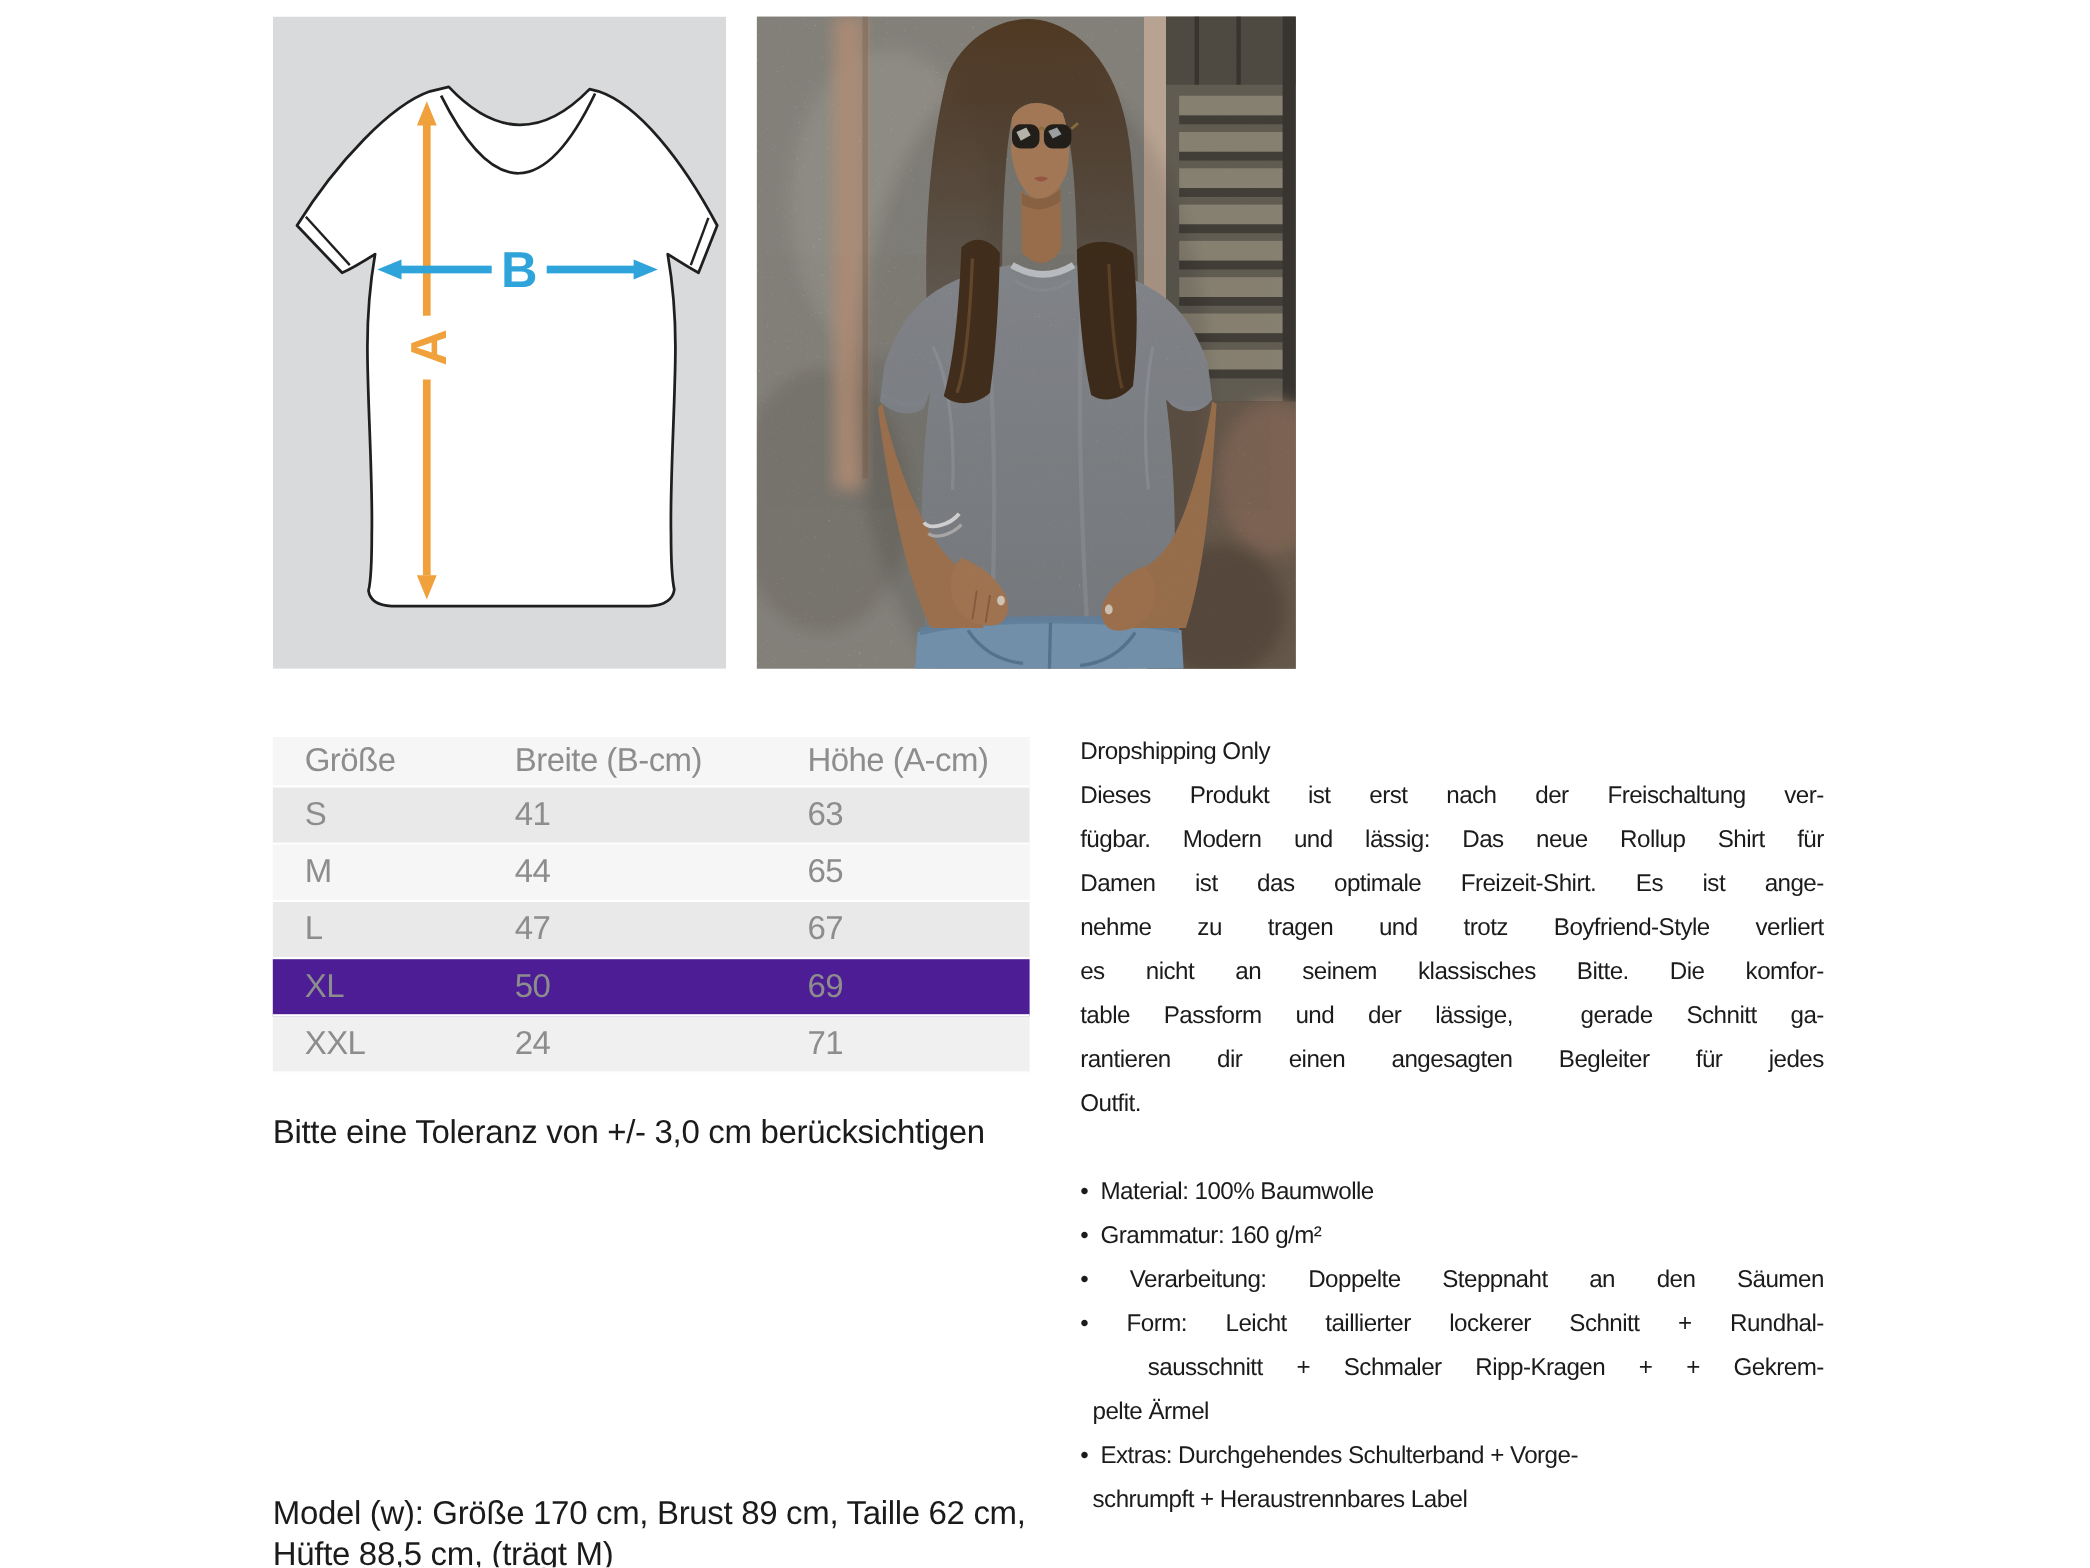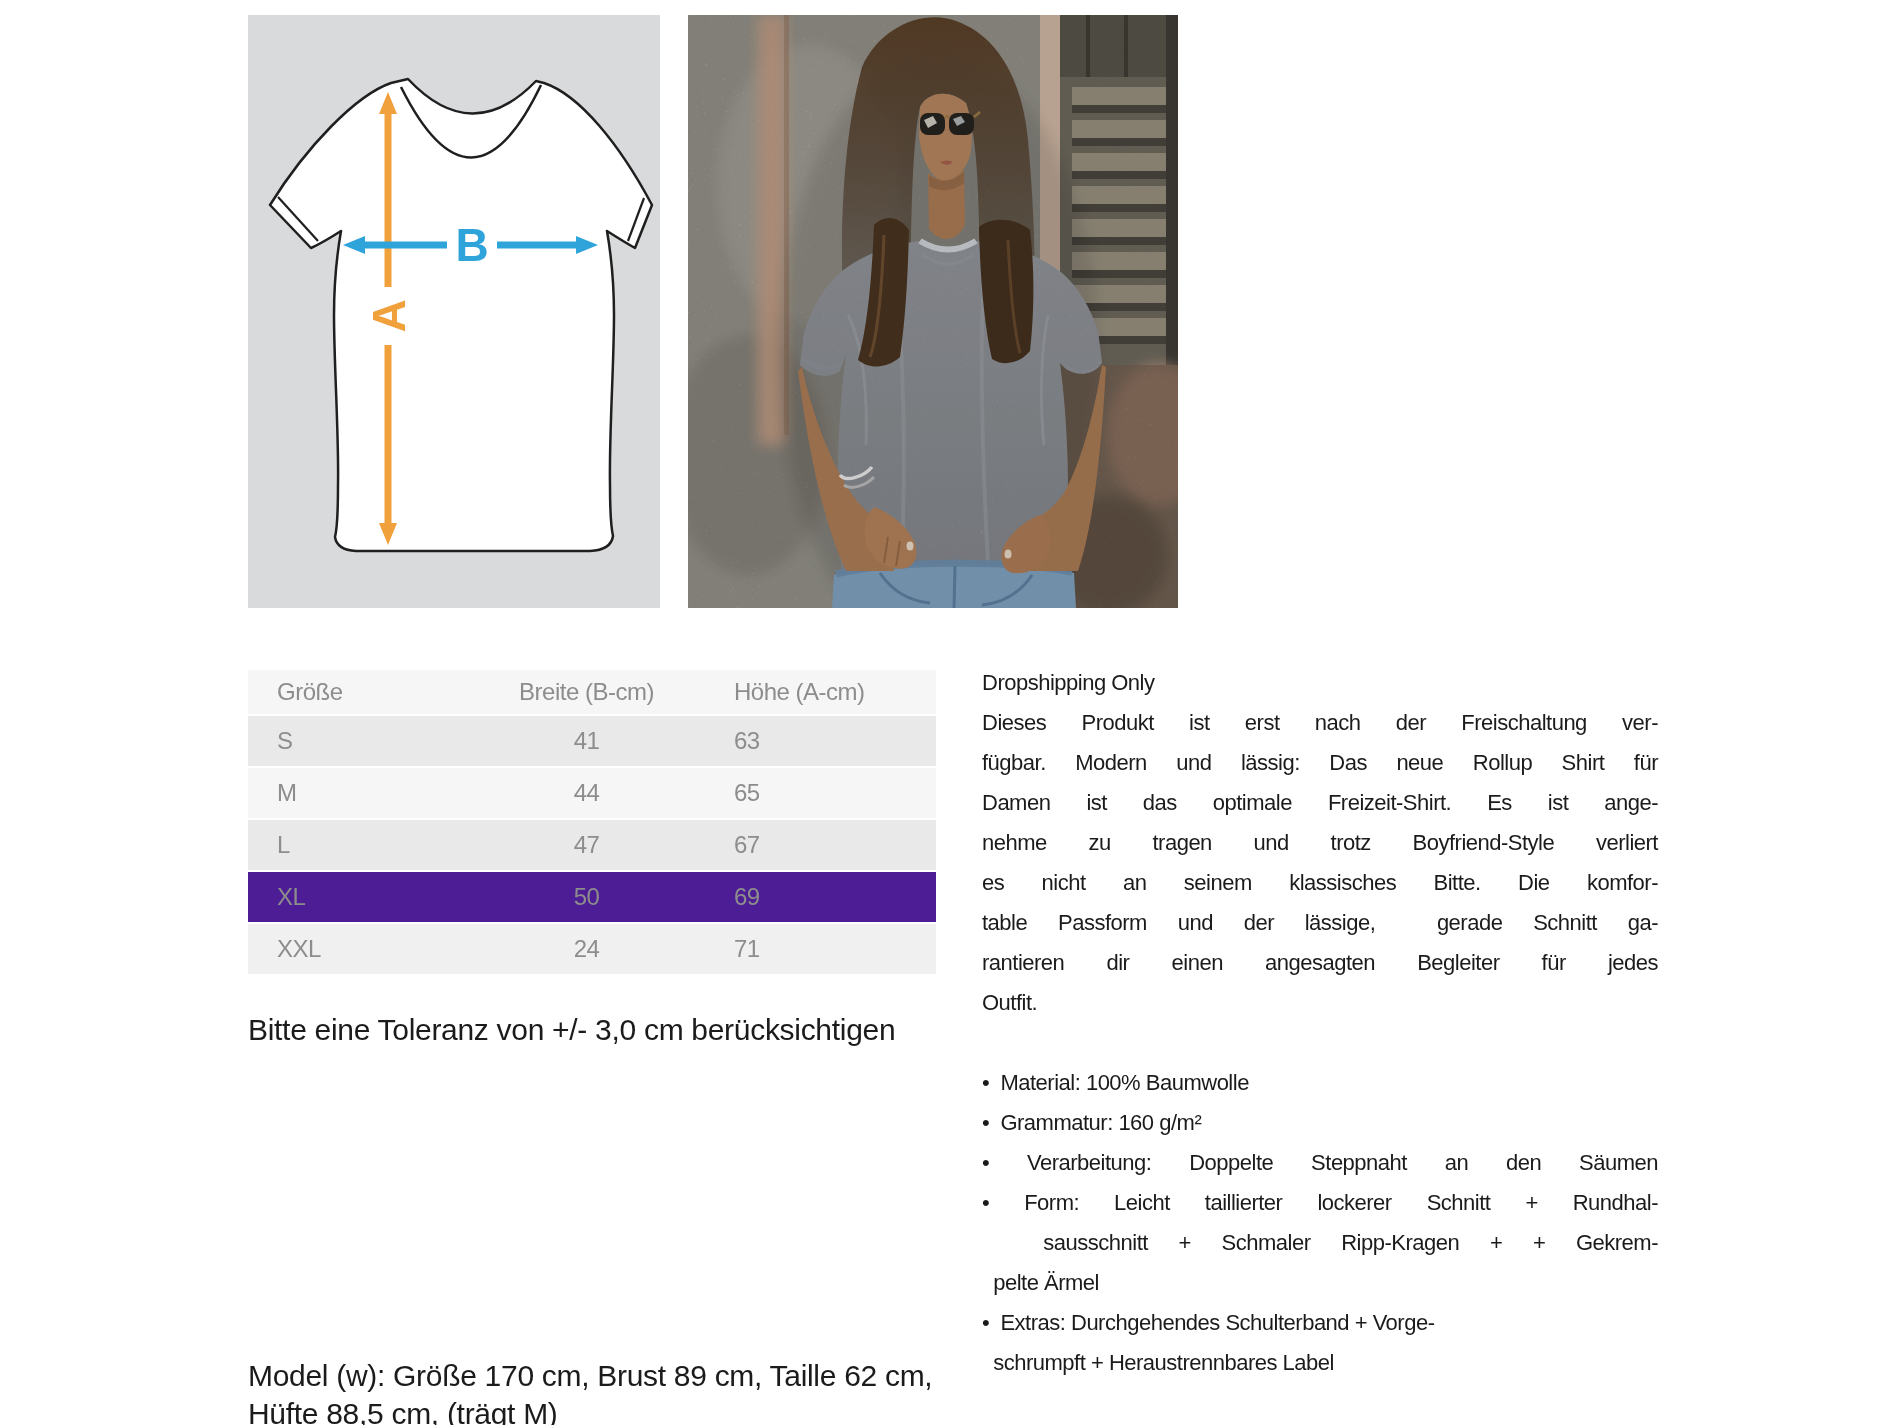--- a/index.html
+++ b/index.html
@@ -2,25 +2,25 @@
 <html><head>
 <meta charset="utf-8">
 <style>
   html,body{margin:0;padding:0;background:#fff;}
   .page{position:relative;width:1900px;height:1425px;background:#fff;overflow:hidden;
         font-family:"Liberation Sans",sans-serif;color:#1b1b1b;}
 
   .diagram-box{position:absolute;left:248px;top:15px;width:412px;height:593px;}
   .photo-box{position:absolute;left:688px;top:15px;width:490px;height:593px;}
 
-  .size-table{position:absolute;left:248px;top:670px;width:688px;font-size:24px;letter-spacing:-0.5px;}
+  .size-table{position:absolute;left:248px;top:670px;width:688px;font-size:30px;letter-spacing:-0.5px;}
   .trow{display:flex;align-items:center;height:52px;border-bottom:2px solid #fff;box-sizing:border-box;}
   .trow.header{height:46px;}
   .c1{width:191px;padding-left:29px;box-sizing:border-box;}
-  .c2{width:266px;padding-left:29px;box-sizing:border-box;text-align:center;}
+  .c2{width:266px;padding-left:29px;box-sizing:border-box;}
   .c3{width:231px;padding-left:29px;box-sizing:border-box;}
 
   .tolerance{position:absolute;left:248px;top:1013px;font-size:30px;letter-spacing:-0.3px;}
 
   .model-block{position:absolute;left:248px;top:1357px;font-size:30px;line-height:38px;letter-spacing:-0.3px;}
   .model-block .b{font-weight:normal;}
 
   .description{position:absolute;left:982px;top:663px;width:676px;font-size:22px;letter-spacing:-0.5px;}
   .dline{height:40px;line-height:40px;text-align:left;white-space:nowrap;}
   .dline.j{text-align:justify;text-align-last:justify;white-space:normal;}

